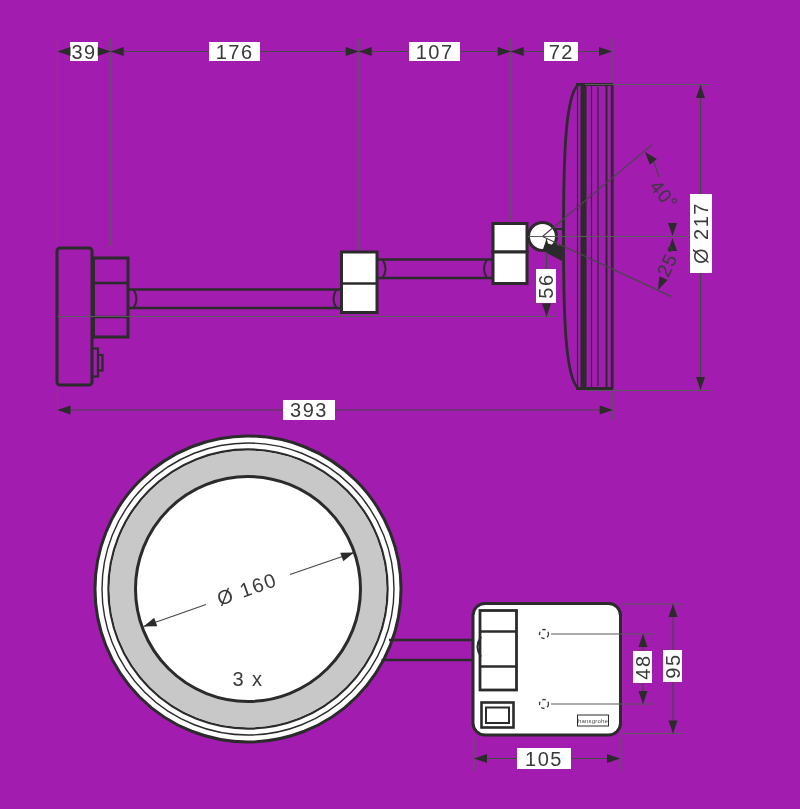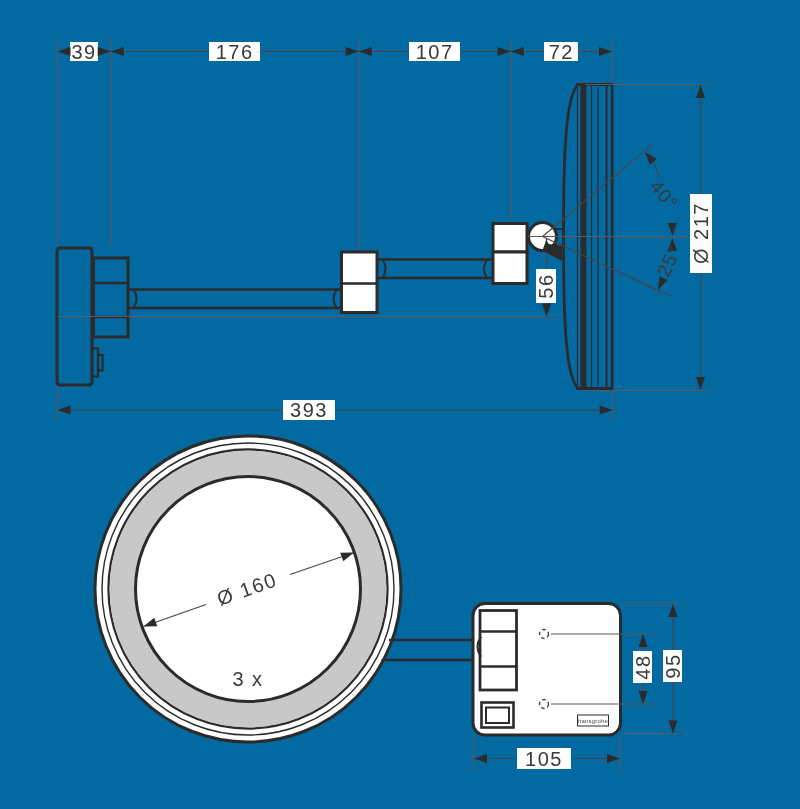--- a/index.html
+++ b/index.html
@@ -1,16 +1,16 @@
 <!DOCTYPE html>
 <html><head>
 <meta charset="utf-8">
 <style>
   html,body{margin:0;padding:0;background:#ffffff;}
-  .page{width:800px;height:809px;position:relative;background:#0369a1;overflow:hidden;}
+  .page{width:800px;height:809px;position:relative;background:#a21caf;overflow:hidden;}
   svg{font-family:"Liberation Sans",sans-serif;}
   .dim-text{fill:#3a3a3a;font-size:20px;letter-spacing:1.5px;}
   .dim-text-sm{fill:#3a3a3a;font-size:19px;letter-spacing:1px;}
   .logo-text{fill:#4a4a4a;font-size:6px;letter-spacing:0.2px;}
   .obj{stroke:#2b2b2b;fill:none;}
   .objfill{fill:#2b2b2b;stroke:none;}
   .white{fill:#ffffff;}
   .dimline{stroke:#474747;stroke-width:1.2;fill:none;}
   .extline{stroke:#5a5a5a;stroke-width:1.1;fill:none;}
   .arr{fill:#2b2b2b;stroke:none;}

